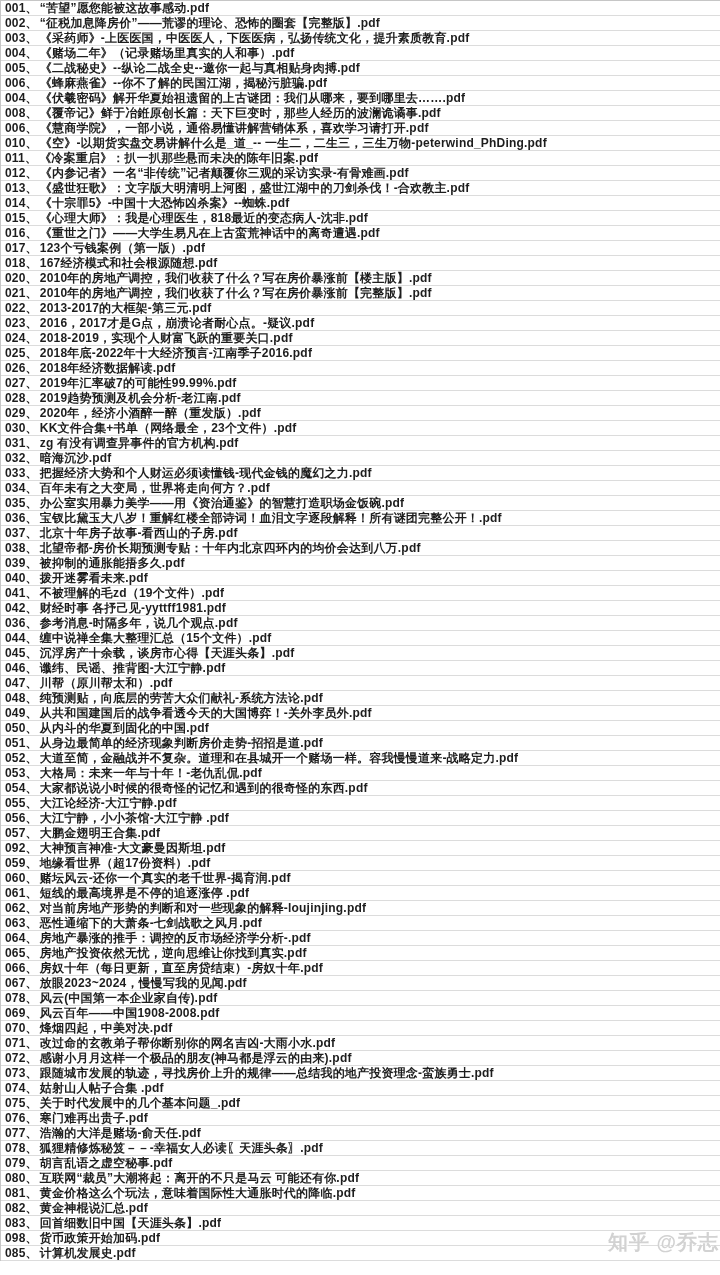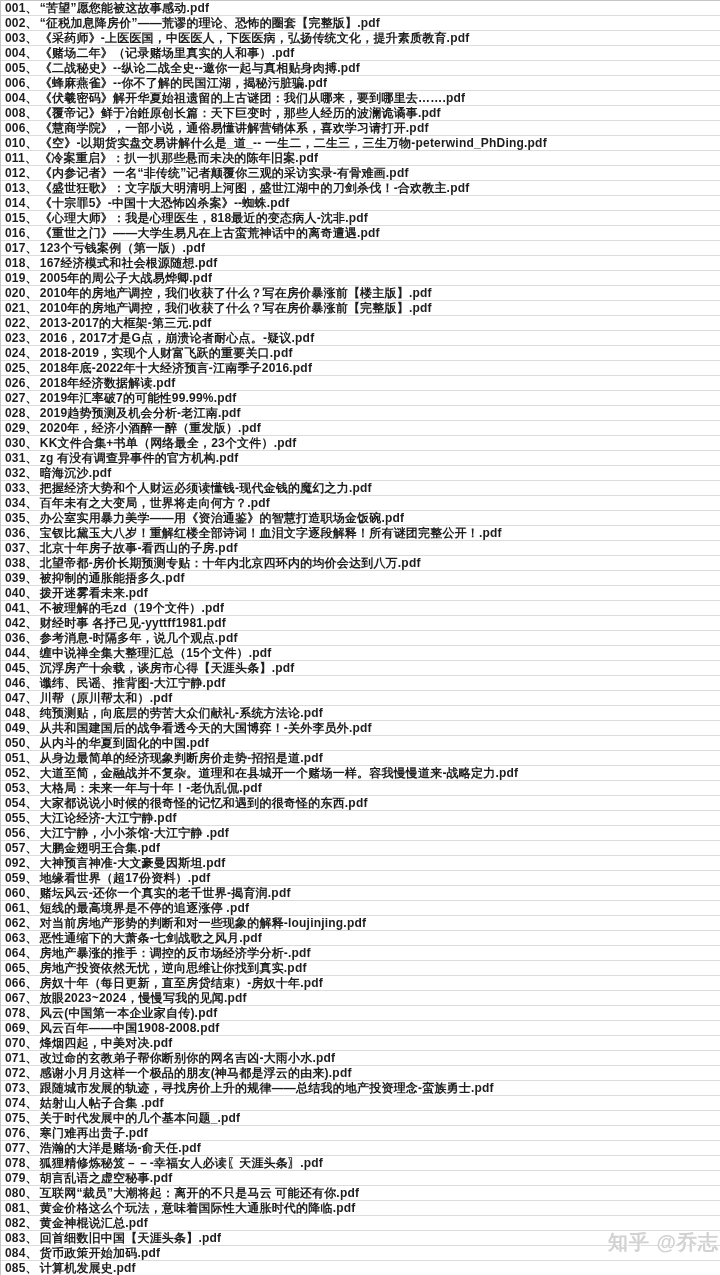--- a/index.html
+++ b/index.html
@@ -65,21 +65,20 @@
     <div class="row"><span class="num">006、</span><span>《慧商学院》，一部小说，通俗易懂讲解营销体系，喜欢学习请打开.pdf</span></div>
     <div class="row"><span class="num">010、</span><span>《空》-以期货实盘交易讲解什么是_道_-- 一生二，二生三，三生万物-peterwind_PhDing.pdf</span></div>
     <div class="row"><span class="num">011、</span><span>《冷案重启》：扒一扒那些悬而未决的陈年旧案.pdf</span></div>
     <div class="row"><span class="num">012、</span><span>《内参记者》一名“非传统”记者颠覆你三观的采访实录-有骨难画.pdf</span></div>
     <div class="row"><span class="num">013、</span><span>《盛世狂歌》：文字版大明清明上河图，盛世江湖中的刀剑杀伐！-合欢教主.pdf</span></div>
     <div class="row"><span class="num">014、</span><span>《十宗罪5》-中国十大恐怖凶杀案》--蜘蛛.pdf</span></div>
     <div class="row"><span class="num">015、</span><span>《心理大师》：我是心理医生，818最近的变态病人-沈非.pdf</span></div>
     <div class="row"><span class="num">016、</span><span>《重世之门》——大学生易凡在上古蛮荒神话中的离奇遭遇.pdf</span></div>
     <div class="row"><span class="num">017、</span><span>123个亏钱案例（第一版）.pdf</span></div>
     <div class="row"><span class="num">018、</span><span>167经济模式和社会根源随想.pdf</span></div>
-    <div class="row"><span class="num">019、</span><span>2005年的周公子大战易烨卿.pdf</span></div>
     <div class="row"><span class="num">020、</span><span>2010年的房地产调控，我们收获了什么？写在房价暴涨前【楼主版】.pdf</span></div>
     <div class="row"><span class="num">021、</span><span>2010年的房地产调控，我们收获了什么？写在房价暴涨前【完整版】.pdf</span></div>
     <div class="row"><span class="num">022、</span><span>2013-2017的大框架-第三元.pdf</span></div>
     <div class="row"><span class="num">023、</span><span>2016，2017才是G点，崩溃论者耐心点。-疑议.pdf</span></div>
     <div class="row"><span class="num">024、</span><span>2018-2019，实现个人财富飞跃的重要关口.pdf</span></div>
     <div class="row"><span class="num">025、</span><span>2018年底-2022年十大经济预言-江南季子2016.pdf</span></div>
     <div class="row"><span class="num">026、</span><span>2018年经济数据解读.pdf</span></div>
     <div class="row"><span class="num">027、</span><span>2019年汇率破7的可能性99.99%.pdf</span></div>
     <div class="row"><span class="num">028、</span><span>2019趋势预测及机会分析-老江南.pdf</span></div>
     <div class="row"><span class="num">029、</span><span>2020年，经济小酒醉一醉（重发版）.pdf</span></div>
@@ -130,17 +129,17 @@
     <div class="row"><span class="num">074、</span><span>姑射山人帖子合集 .pdf</span></div>
     <div class="row"><span class="num">075、</span><span>关于时代发展中的几个基本问题_.pdf</span></div>
     <div class="row"><span class="num">076、</span><span>寒门难再出贵子.pdf</span></div>
     <div class="row"><span class="num">077、</span><span>浩瀚的大洋是赌场-俞天任.pdf</span></div>
     <div class="row"><span class="num">078、</span><span>狐狸精修炼秘笈－－-幸福女人必读〖天涯头条〗.pdf</span></div>
     <div class="row"><span class="num">079、</span><span>胡言乱语之虚空秘事.pdf</span></div>
     <div class="row"><span class="num">080、</span><span>互联网“裁员”大潮将起：离开的不只是马云 可能还有你.pdf</span></div>
     <div class="row"><span class="num">081、</span><span>黄金价格这么个玩法，意味着国际性大通胀时代的降临.pdf</span></div>
     <div class="row"><span class="num">082、</span><span>黄金神棍说汇总.pdf</span></div>
     <div class="row"><span class="num">083、</span><span>回首细数旧中国【天涯头条】.pdf</span></div>
-    <div class="row"><span class="num">084、</span><span>货币政策开始加码.pdf</span></div>
+    <div class="row"><span class="num">098、</span><span>货币政策开始加码.pdf</span></div>
     <div class="row"><span class="num">085、</span><span>计算机发展史.pdf</span></div>
   </div>
 
 <div class="watermark" id="watermark" style="color: rgb(210, 210, 210); margin-left: 32px;">知乎 @乔志</div>
 
 </body></html>

